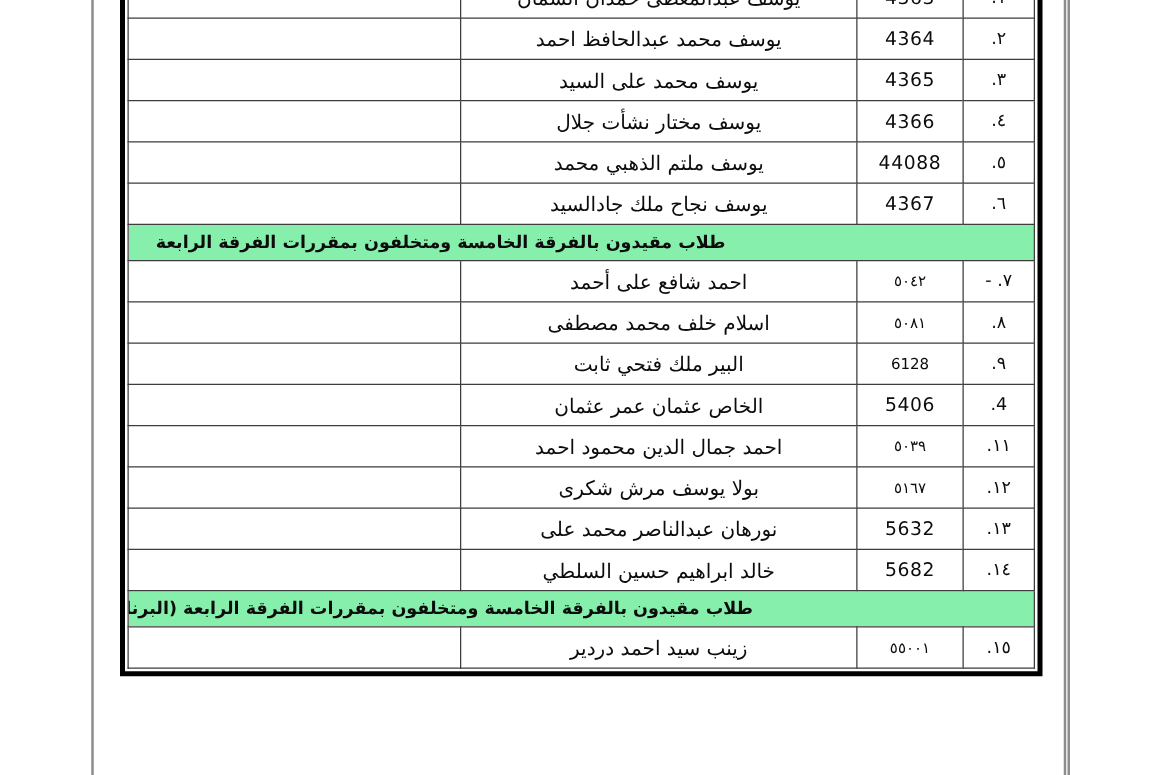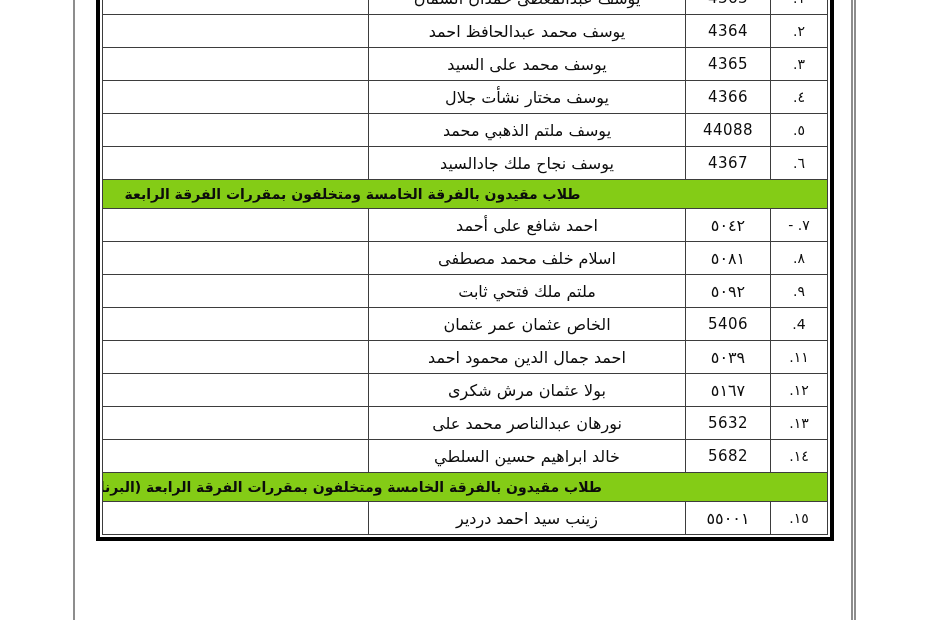--- a/index.html
+++ b/index.html
@@ -61,28 +61,28 @@
     color: #0c0c0c;
   }
   tr.student { height: 33px; }
   tr.section { height: 29px; }
   td.serial-cell {
     font-size: 14px;
     font-weight: normal;
   }
   td.id-cell { font-size: 15px; }
   td.id-cell.western { font-weight: normal; letter-spacing: 0.5px; }
-  td.id-cell.arabic { font-weight: normal; font-size: 16px; }
+  td.id-cell.arabic { font-weight: normal; font-size: 12px; }
   td.name-cell {
     font-weight: normal;
     font-size: 16px;
   }
   td.notes-cell { background: #ffffff; }
   tr.section td.section-cell {
-    background: #84cc16;
+    background: #86efac;
     font-weight: bold;
     font-size: 14px;
     padding-right: 225px; 
   }
 </style>
 </head>
 <body>
 
 <div class="page">
   <div class="guide-left"></div>
@@ -143,40 +143,40 @@
             <td class="notes-cell"></td>
           </tr>
           <tr class="student">
             <td class="serial-cell">٨.</td>
             <td class="id-cell arabic">٥٠٨١</td>
             <td class="name-cell">اسلام خلف محمد مصطفى</td>
             <td class="notes-cell"></td>
           </tr>
           <tr class="student">
             <td class="serial-cell">٩.</td>
-            <td class="id-cell arabic">٥٠٩٢</td>
-            <td class="name-cell">ملتم ملك فتحي ثابت</td>
+            <td class="id-cell arabic">6128</td>
+            <td class="name-cell">البير ملك فتحي ثابت</td>
             <td class="notes-cell"></td>
           </tr>
           <tr class="student">
             <td class="serial-cell">4.</td>
             <td class="id-cell western">5406</td>
             <td class="name-cell">الخاص عثمان عمر عثمان</td>
             <td class="notes-cell"></td>
           </tr>
           <tr class="student">
             <td class="serial-cell">١١.</td>
             <td class="id-cell arabic">٥٠٣٩</td>
             <td class="name-cell">احمد جمال الدين محمود احمد</td>
             <td class="notes-cell"></td>
           </tr>
           <tr class="student">
             <td class="serial-cell">١٢.</td>
             <td class="id-cell arabic">٥١٦٧</td>
-            <td class="name-cell">بولا عثمان مرش شكرى</td>
+            <td class="name-cell">بولا يوسف مرش شكرى</td>
             <td class="notes-cell"></td>
           </tr>
           <tr class="student">
             <td class="serial-cell">١٣.</td>
             <td class="id-cell western">5632</td>
             <td class="name-cell">نورهان عبدالناصر محمد على</td>
             <td class="notes-cell"></td>
           </tr>
           <tr class="student">
             <td class="serial-cell">١٤.</td>

